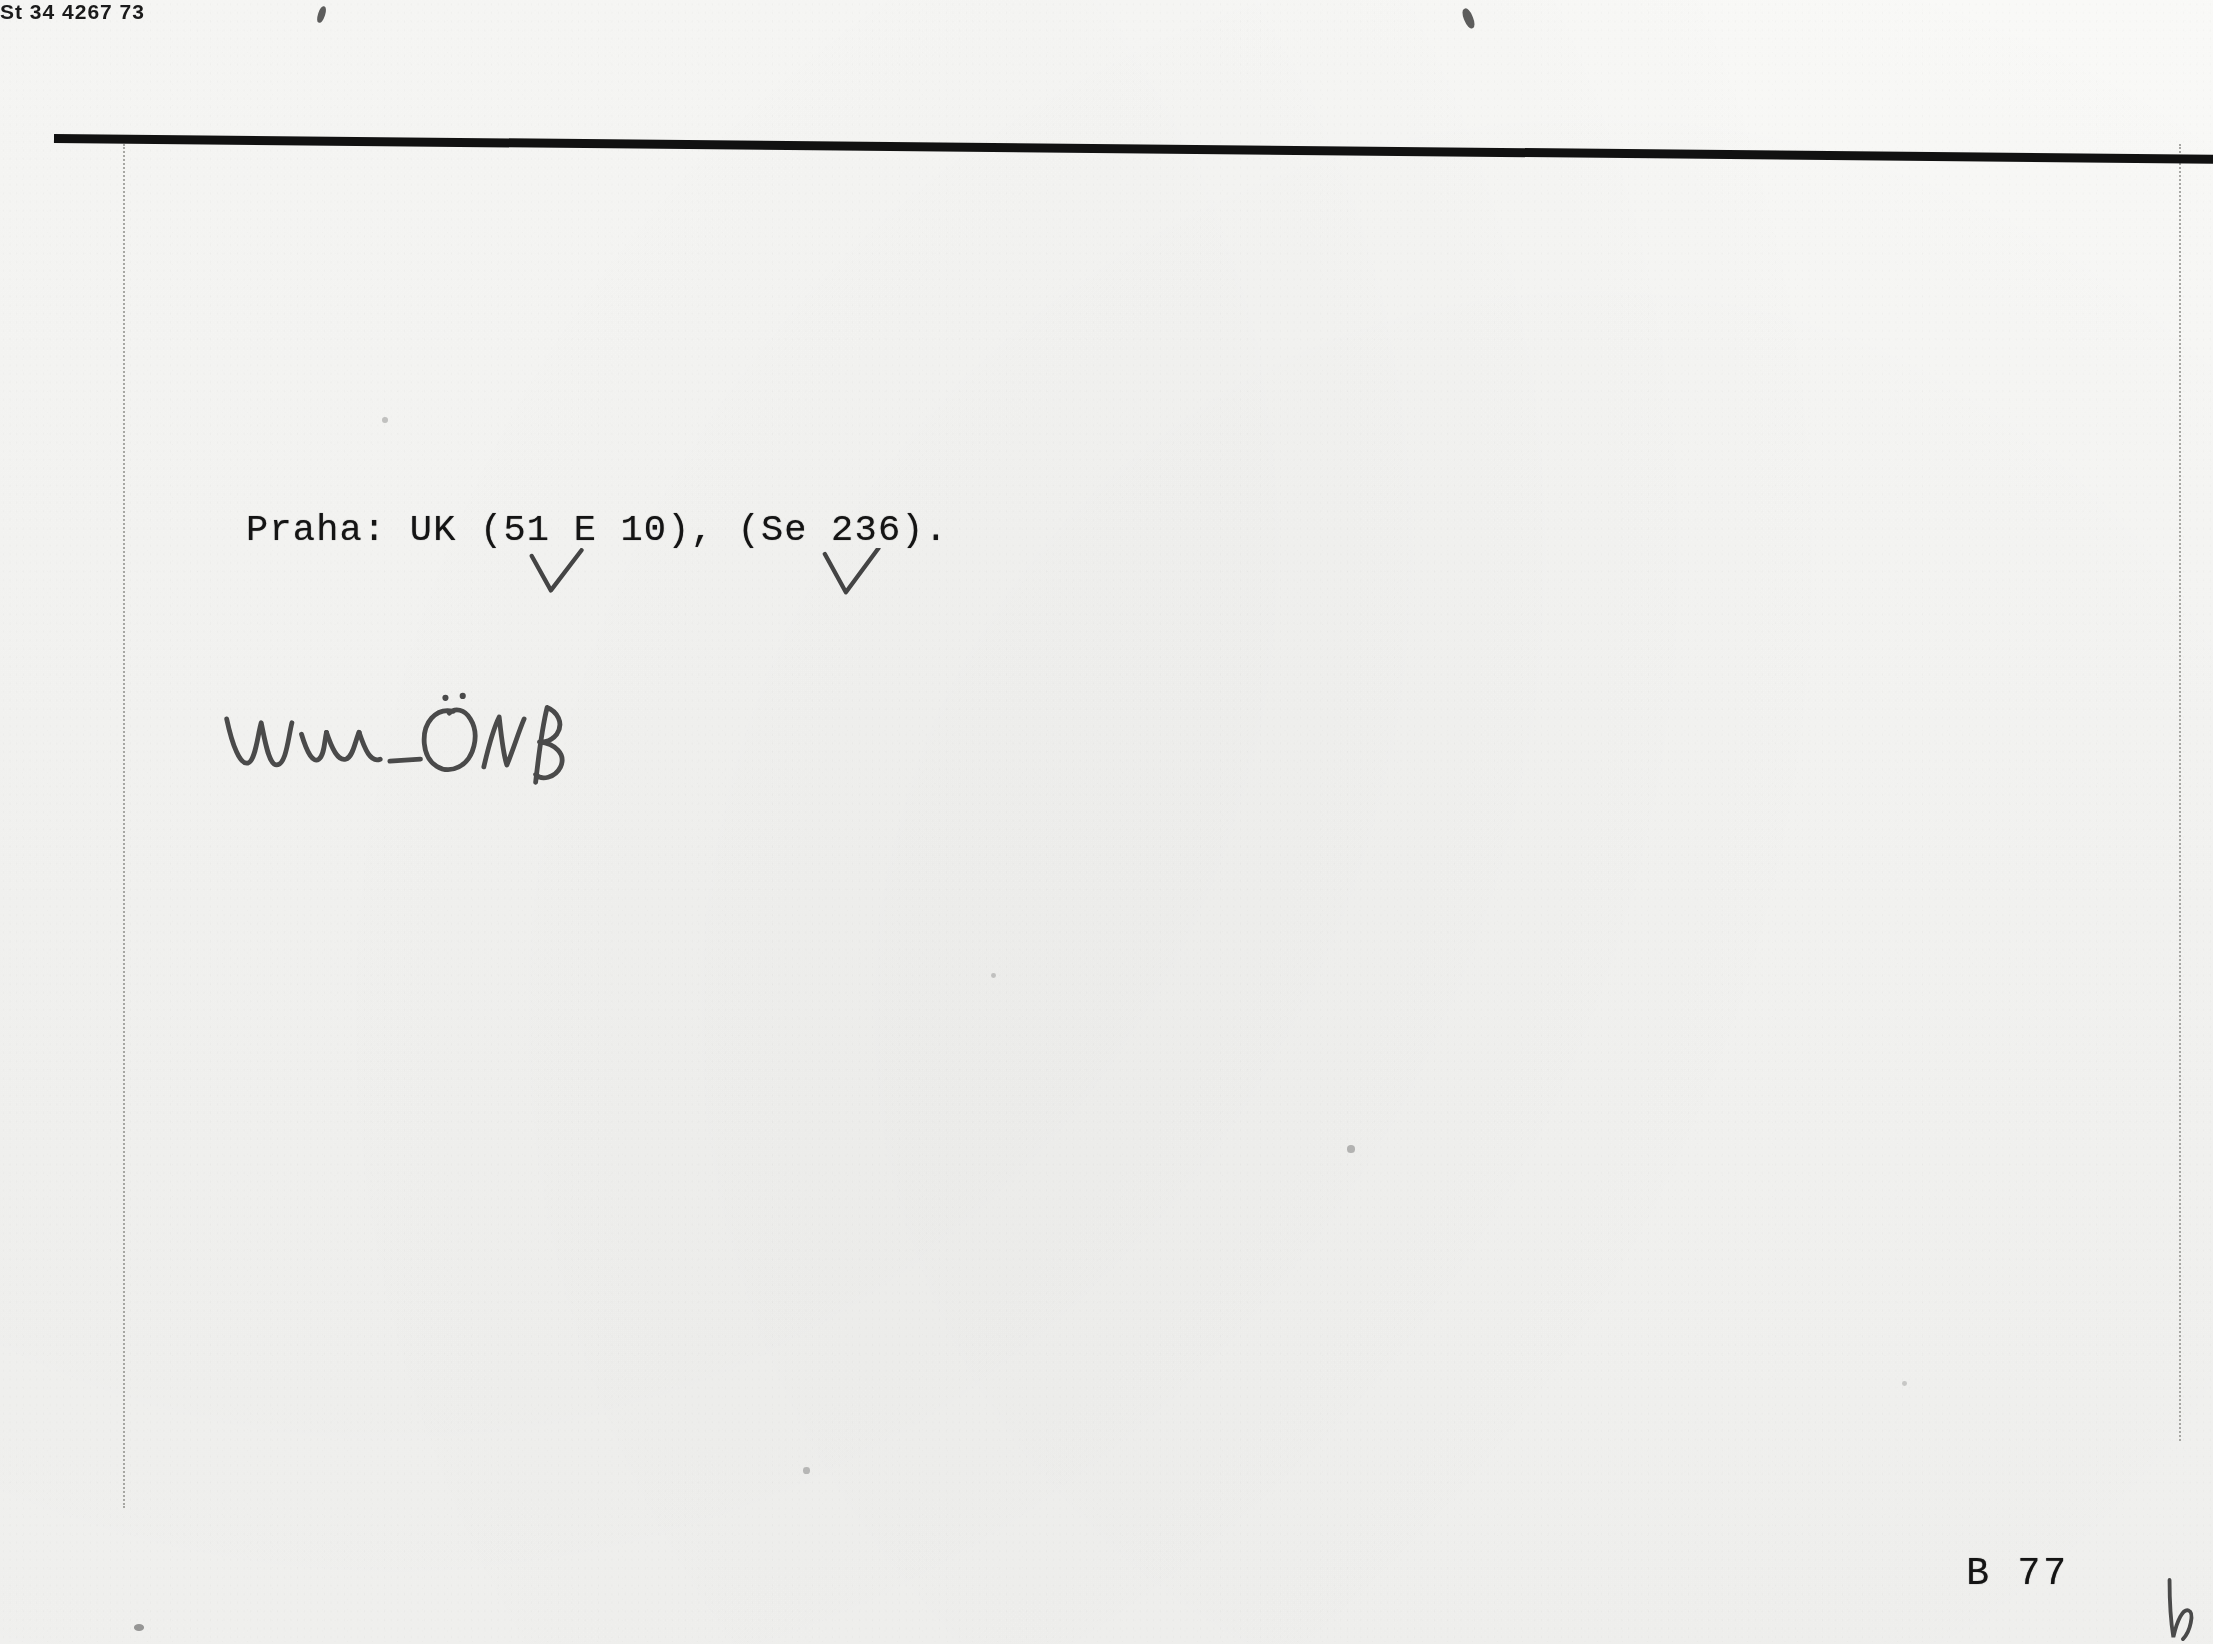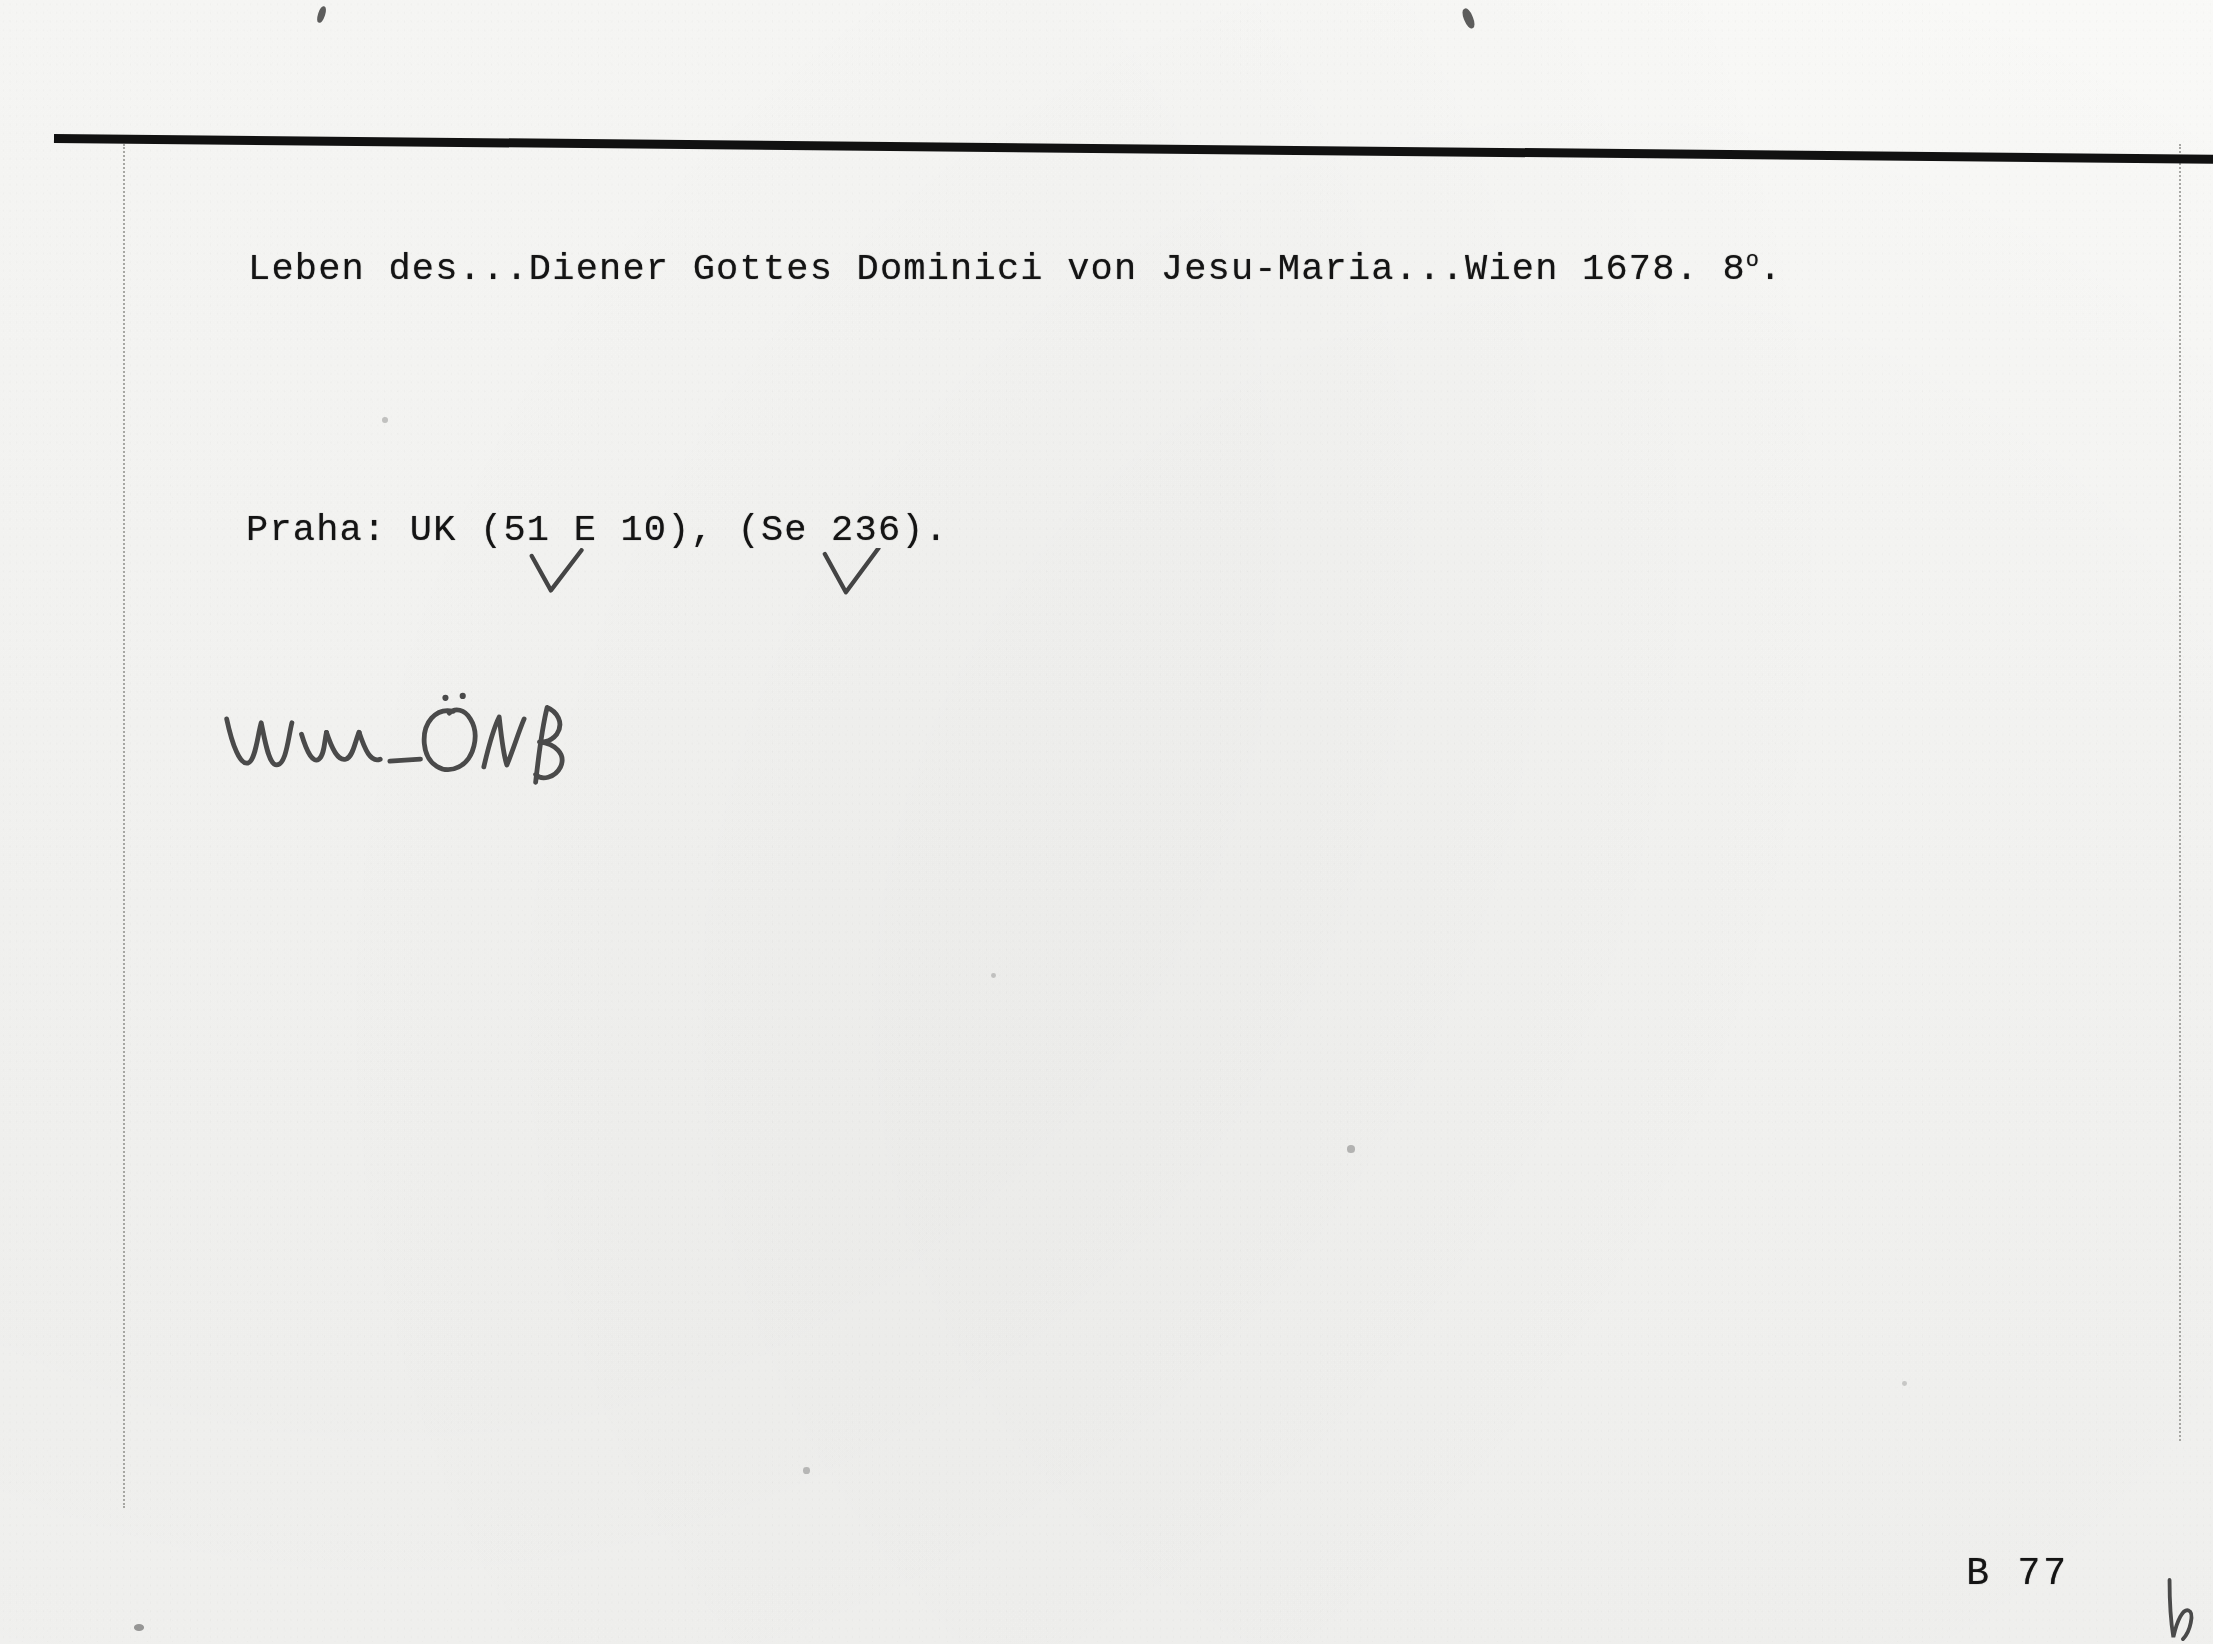--- a/index.html
+++ b/index.html
@@ -150,21 +150,20 @@
 <div id="card">
 
   <div id="grain"></div>
 
   <div class="dotted-edge" id="edge-left"></div>
   <div class="dotted-edge" id="edge-right"></div>
 
 
   <div id="rule"></div>
 
-  <div class="typed" id="title-line"><span>Leben des...Diener Gottes Dominici von Jesu-Maria...Wien 1678. 8</span><span class="sup">o</span><span>.</span></div>
 
   <div class="typed" id="holdings-line">Praha: UK (51 E 10), (Se 236).</div>
 
   <div class="ink" id="check-1">
     <svg width="67" height="58" viewBox="0 0 70 60" aria-hidden="true">
       <path d="M6 8 L26 44 L58 2" fill="none" stroke="#444" stroke-width="4.5" stroke-linecap="round" stroke-linejoin="round"></path>
     </svg>
   </div>
   <div class="ink" id="check-2">
     <svg width="67" height="58" viewBox="0 0 70 60" aria-hidden="true">
@@ -184,20 +183,21 @@
         <circle cx="236" cy="8" r="3.2" fill="#4a4a4a" stroke="none"></circle>
         <circle cx="254" cy="6" r="3.2" fill="#4a4a4a" stroke="none"></circle>
         <path d="M276 80 C282 54, 288 36, 292 28 C294 46, 296 66, 300 78 C306 64, 312 44, 318 30"></path>
         <path d="M330 96 C334 60, 338 34, 342 18 C352 22, 360 34, 352 46 C344 56, 334 54, 334 54 C350 56, 362 66, 356 80 C350 92, 336 94, 330 88"></path>
       </g>
     </svg>
   </div>
 
   <div class="typed" id="shelfmark">B 77</div>
 
+  <div id="printer-code">St 34 4267 73</div>
 
   <div class="ink" id="corner-mark">
     <svg width="42" height="67" viewBox="0 0 44 70" aria-hidden="true">
       <path d="M10 4 C10 30, 12 52, 14 64 C18 46, 24 34, 30 36 C36 38, 32 58, 24 66" fill="none" stroke="#4a4a4a" stroke-width="4" stroke-linecap="round"></path>
     </svg>
   </div>
 
   <span class="speck" id="speck-a"></span>
   <span class="speck" id="speck-b"></span>
   <span class="speck" id="speck-c"></span>

